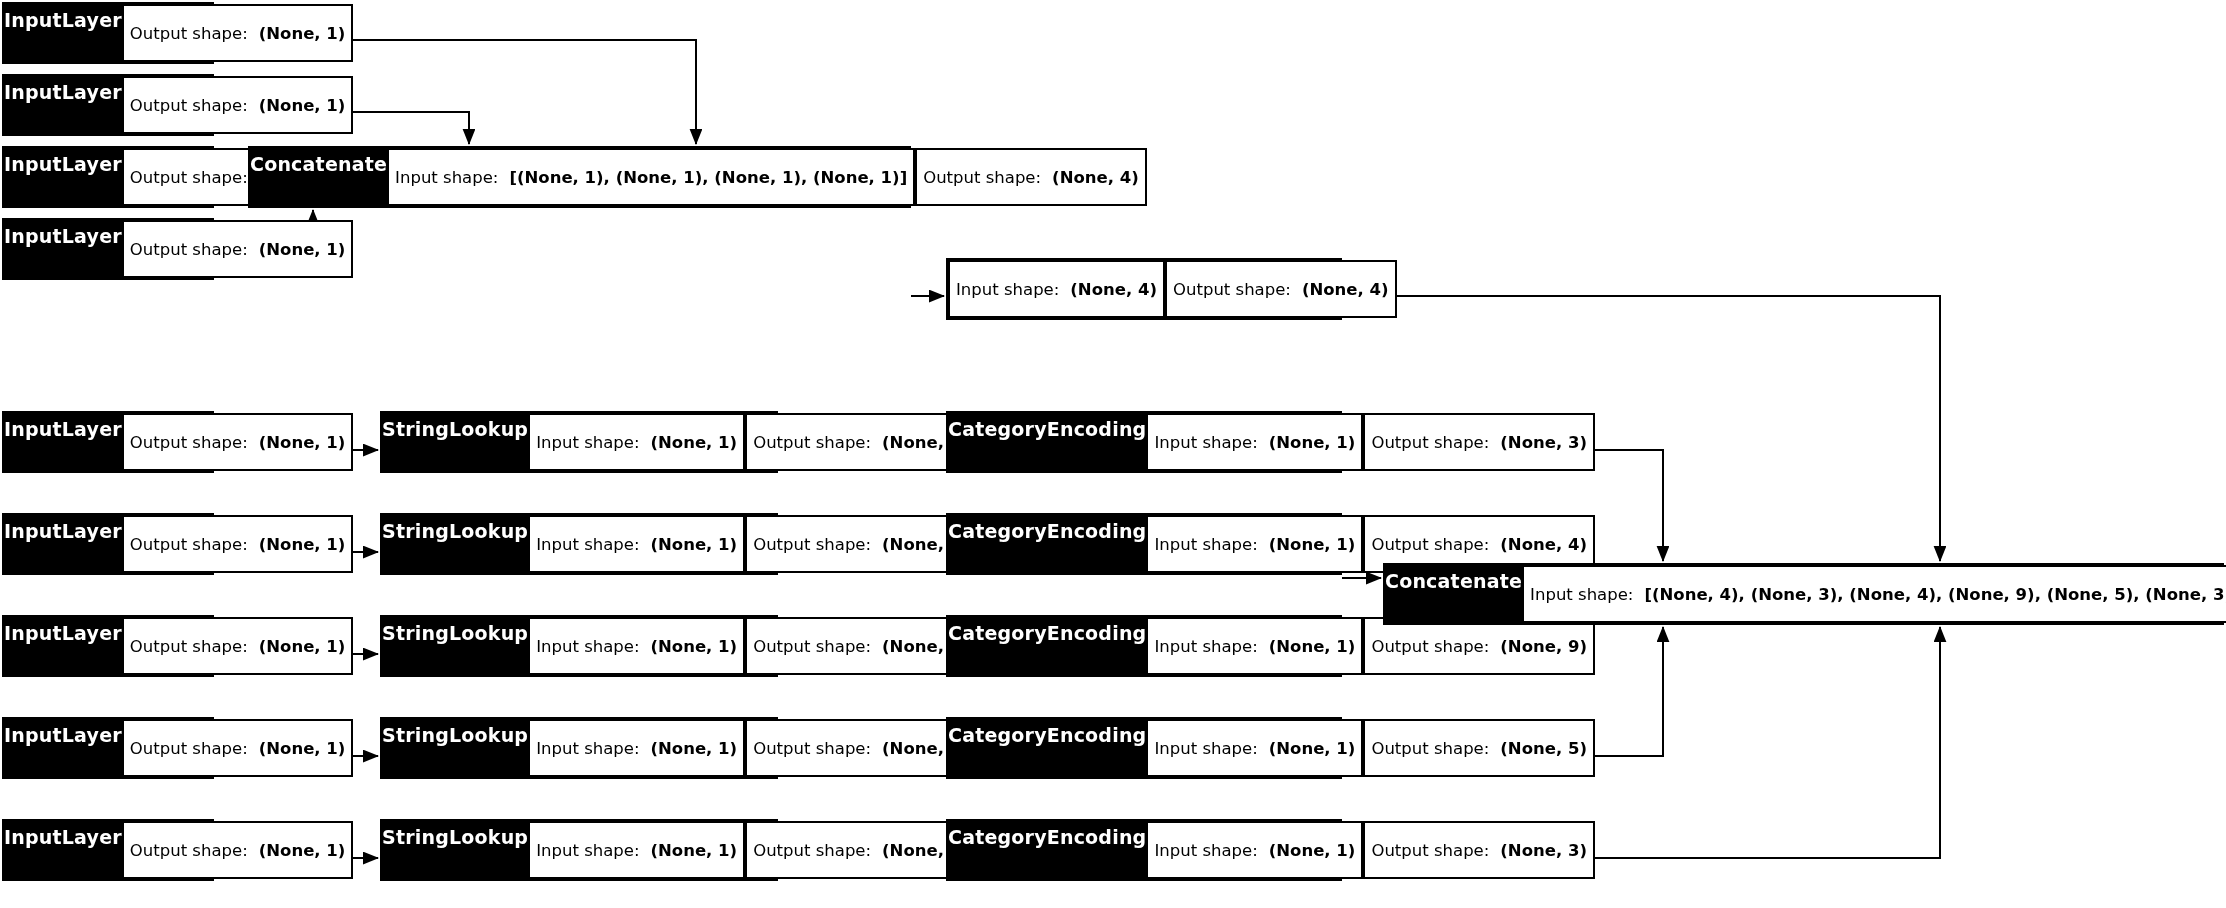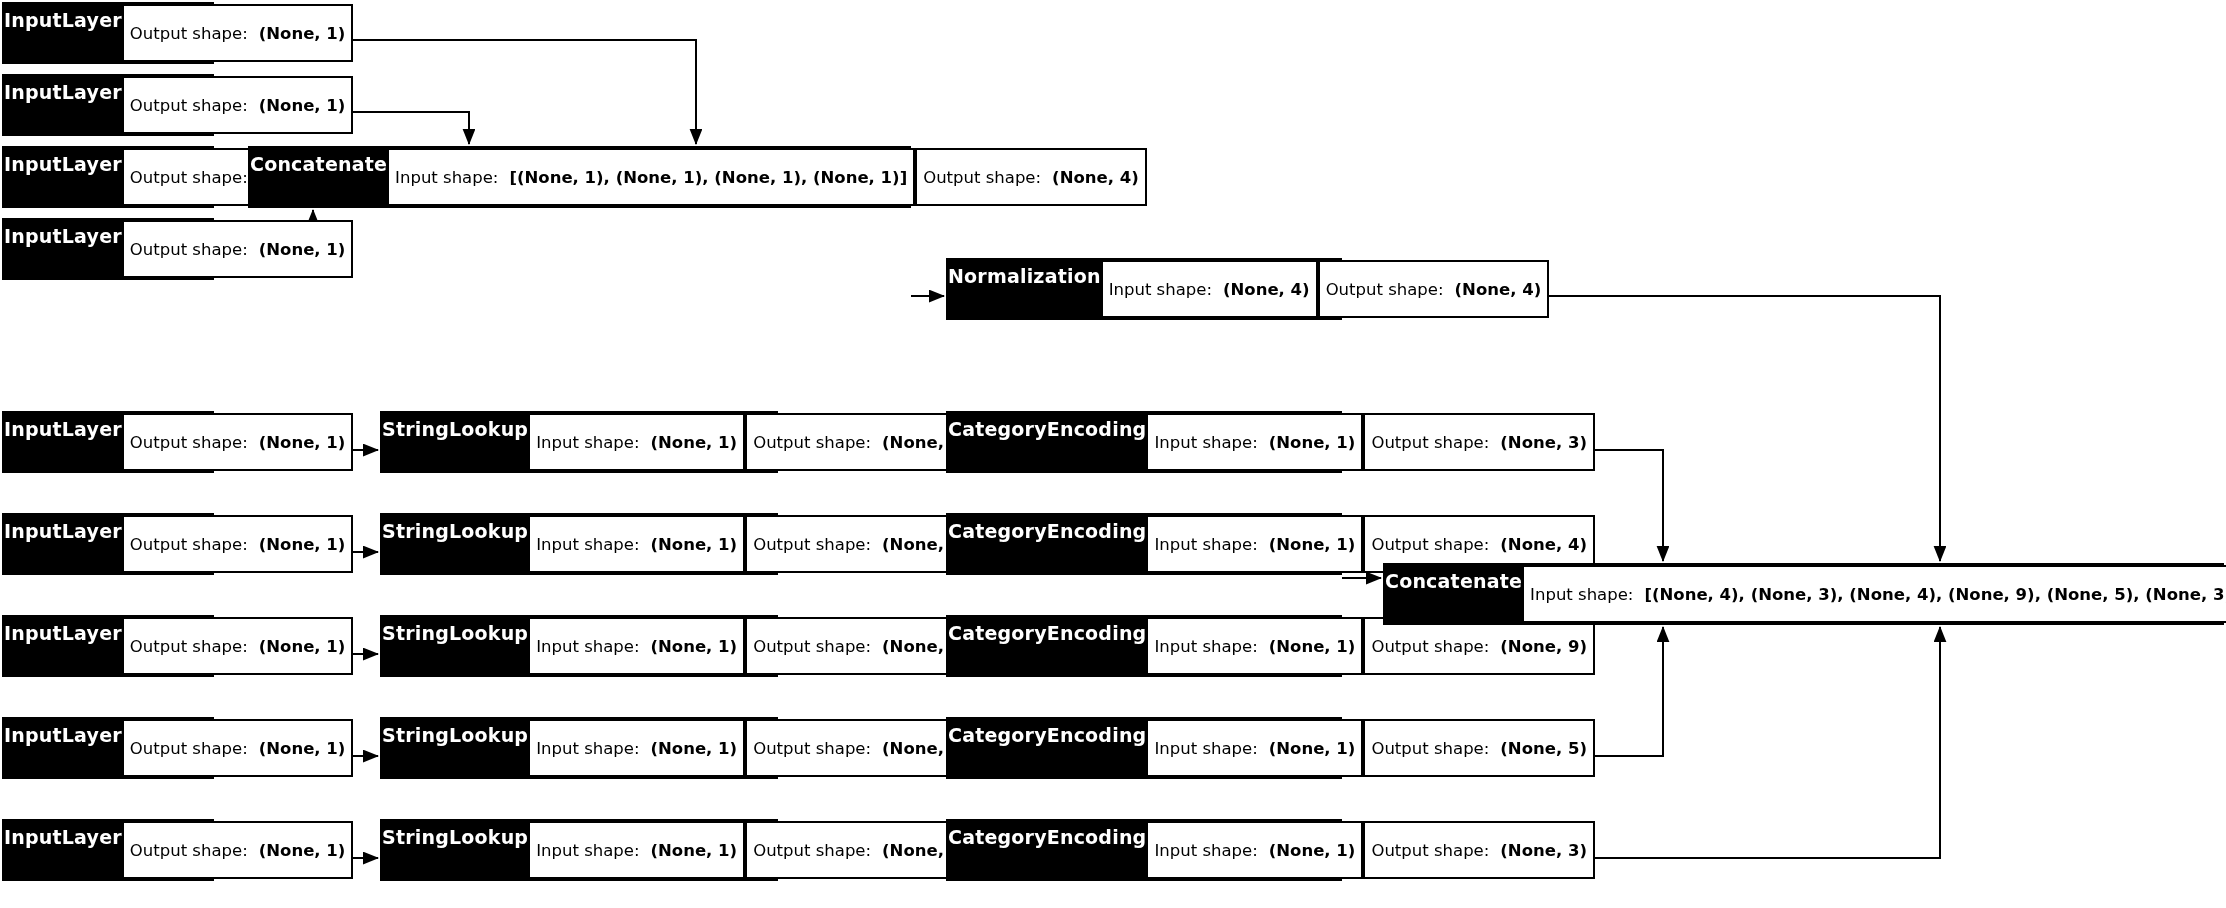--- a/index.html
+++ b/index.html
@@ -153,21 +153,20 @@
             <span class="lbl">Input shape:</span>
             <span class="val">[(None, 1), (None, 1), (None, 1), (None, 1)]</span>
           </div>
           <div class="shape-cell">
             <span class="lbl">Output shape:</span>
             <span class="val">(None, 4)</span>
           </div>
         </div>
       </div>
       <div class="node" style="left: 946px; top: 258px; width: 396px; height: 62px;">
-        <div class="node-title" style="height: 33px;">Normalization</div>
         <div class="node-shapes">
           <div class="shape-cell">
             <span class="lbl">Input shape:</span>
             <span class="val">(None, 4)</span>
           </div>
           <div class="shape-cell">
             <span class="lbl">Output shape:</span>
             <span class="val">(None, 4)</span>
           </div>
         </div>

